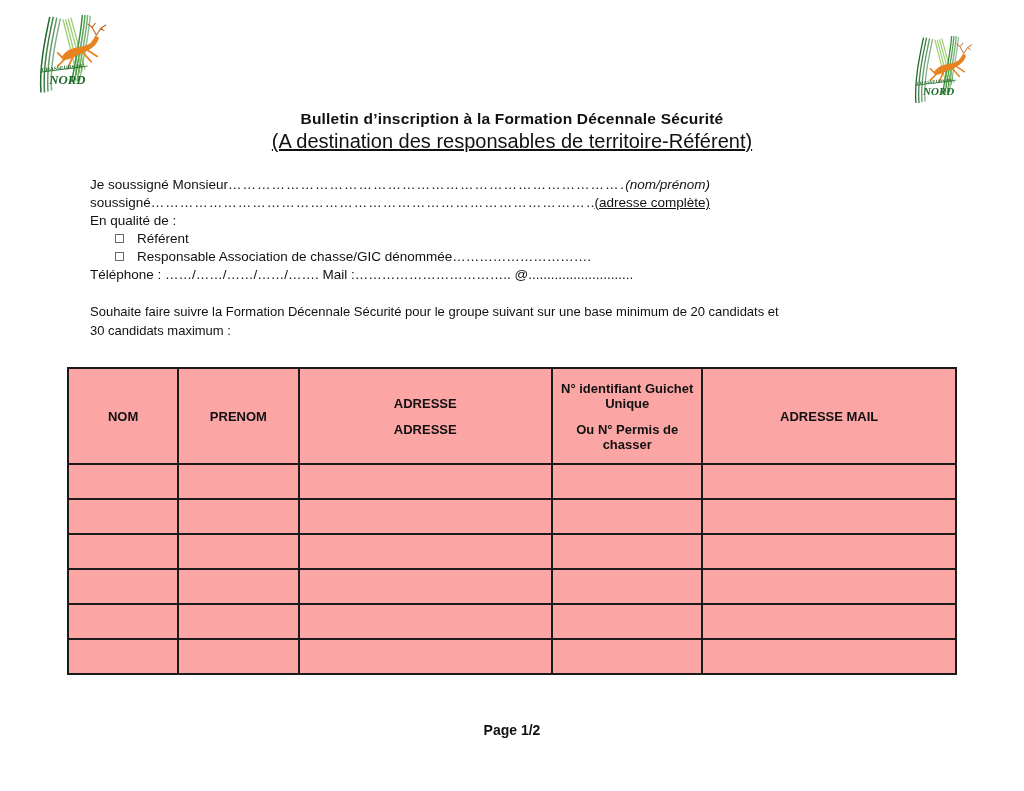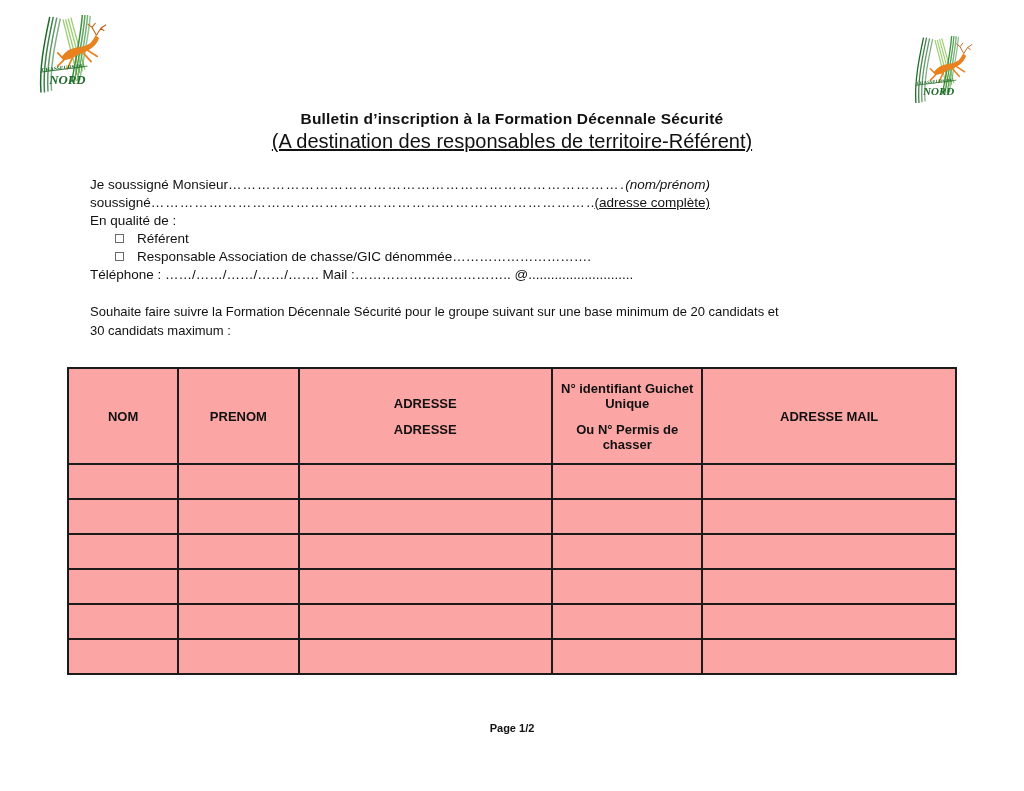--- a/index.html
+++ b/index.html
@@ -43,21 +43,21 @@
   }
   table.candidates th {
     height:96px; font-size:13px; font-weight:bold; text-align:center; vertical-align:middle;
   }
   table.candidates td { height:35px; }
   th .hdr-line2:empty { display:none; }
   th .hdr-line2 { margin-top:11px; }
 
   .footer {
     position:absolute; top:722px; left:0; width:100%; text-align:center;
-    font-size:11px; font-weight:bold;
+    font-size:14px; font-weight:bold;
   }
   svg text { font-family:"Liberation Serif","DejaVu Serif",serif; }
 </style>
 </head>
 <body>
 
 <div class="page">
 
   <svg class="logo logo-left" viewBox="0 0 100 100" preserveAspectRatio="xMidYMid meet">
     <g id="logo-def">

